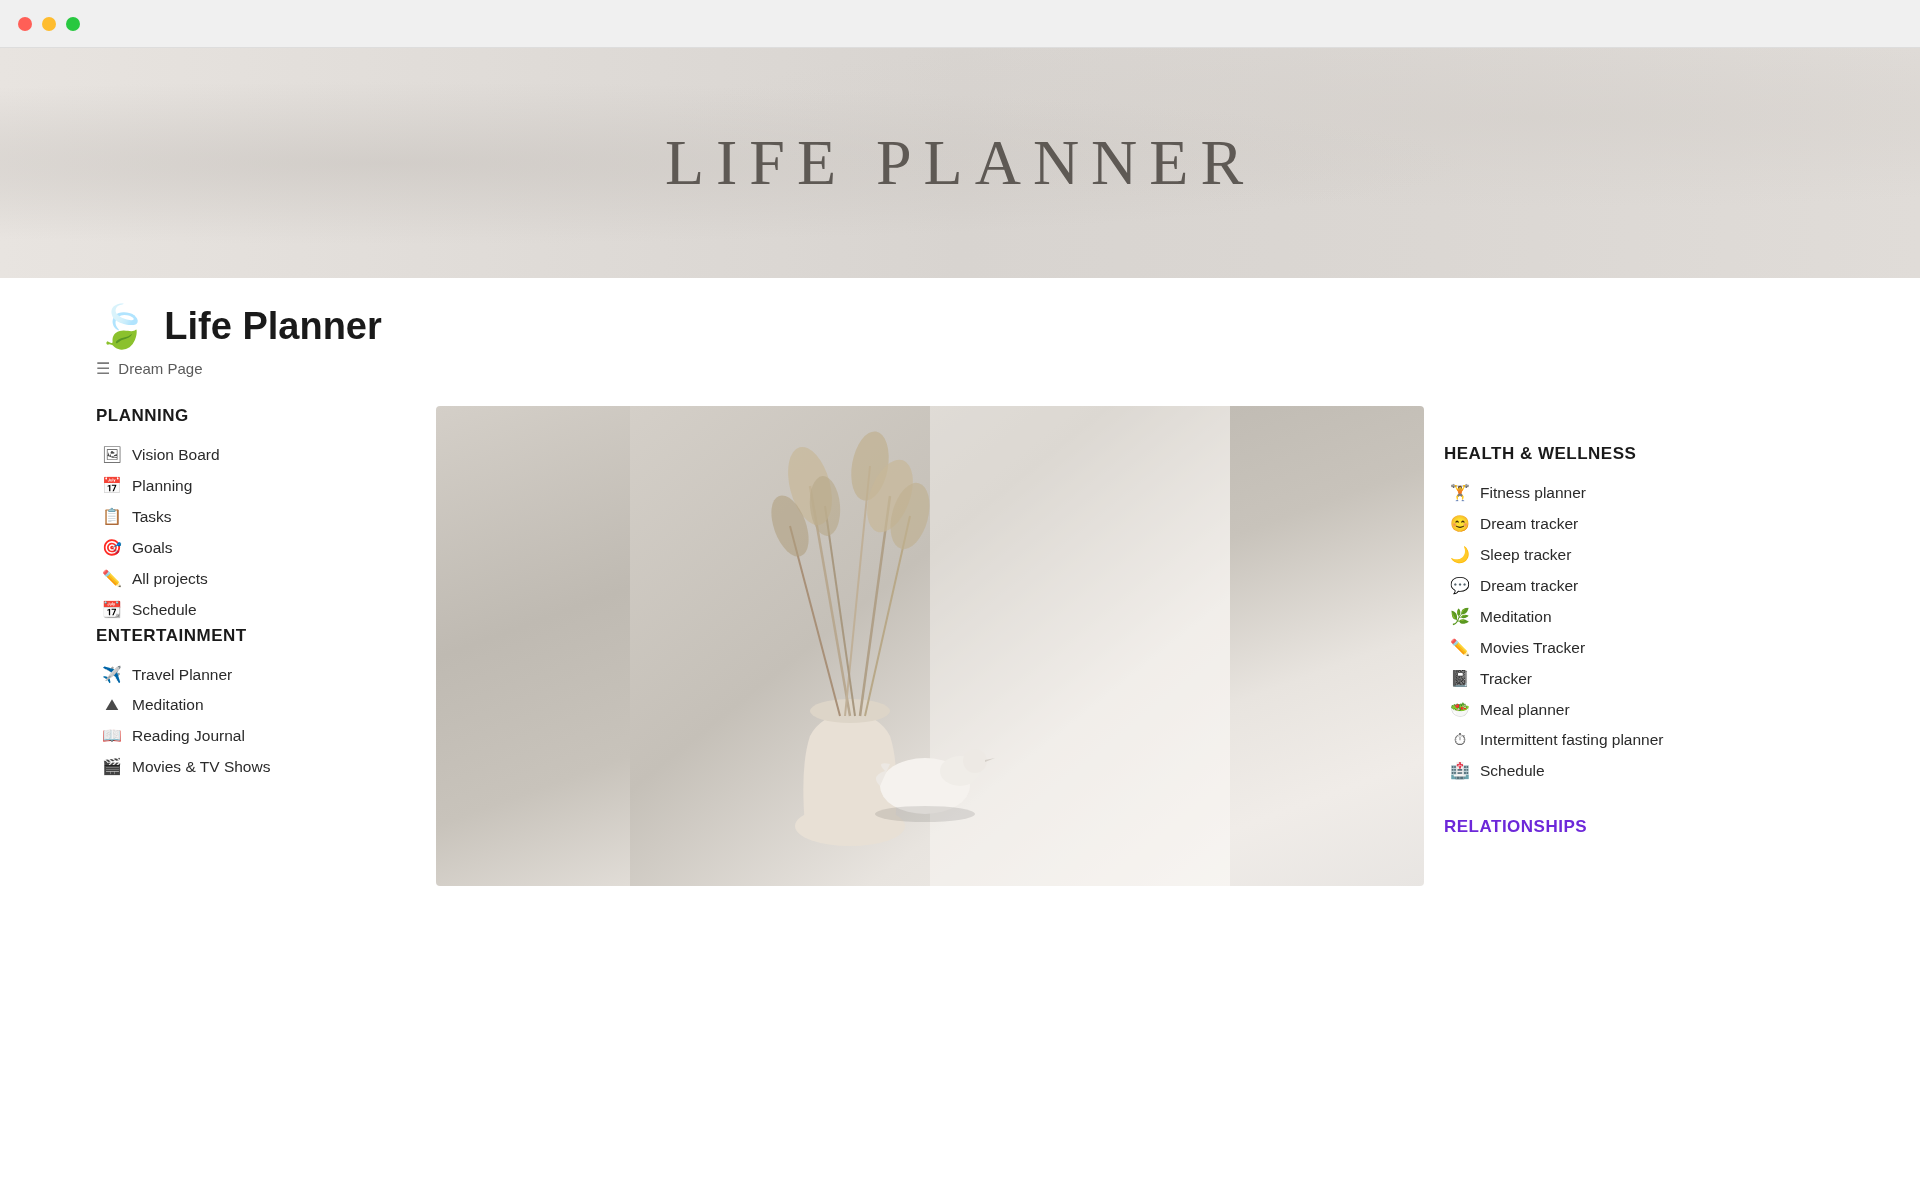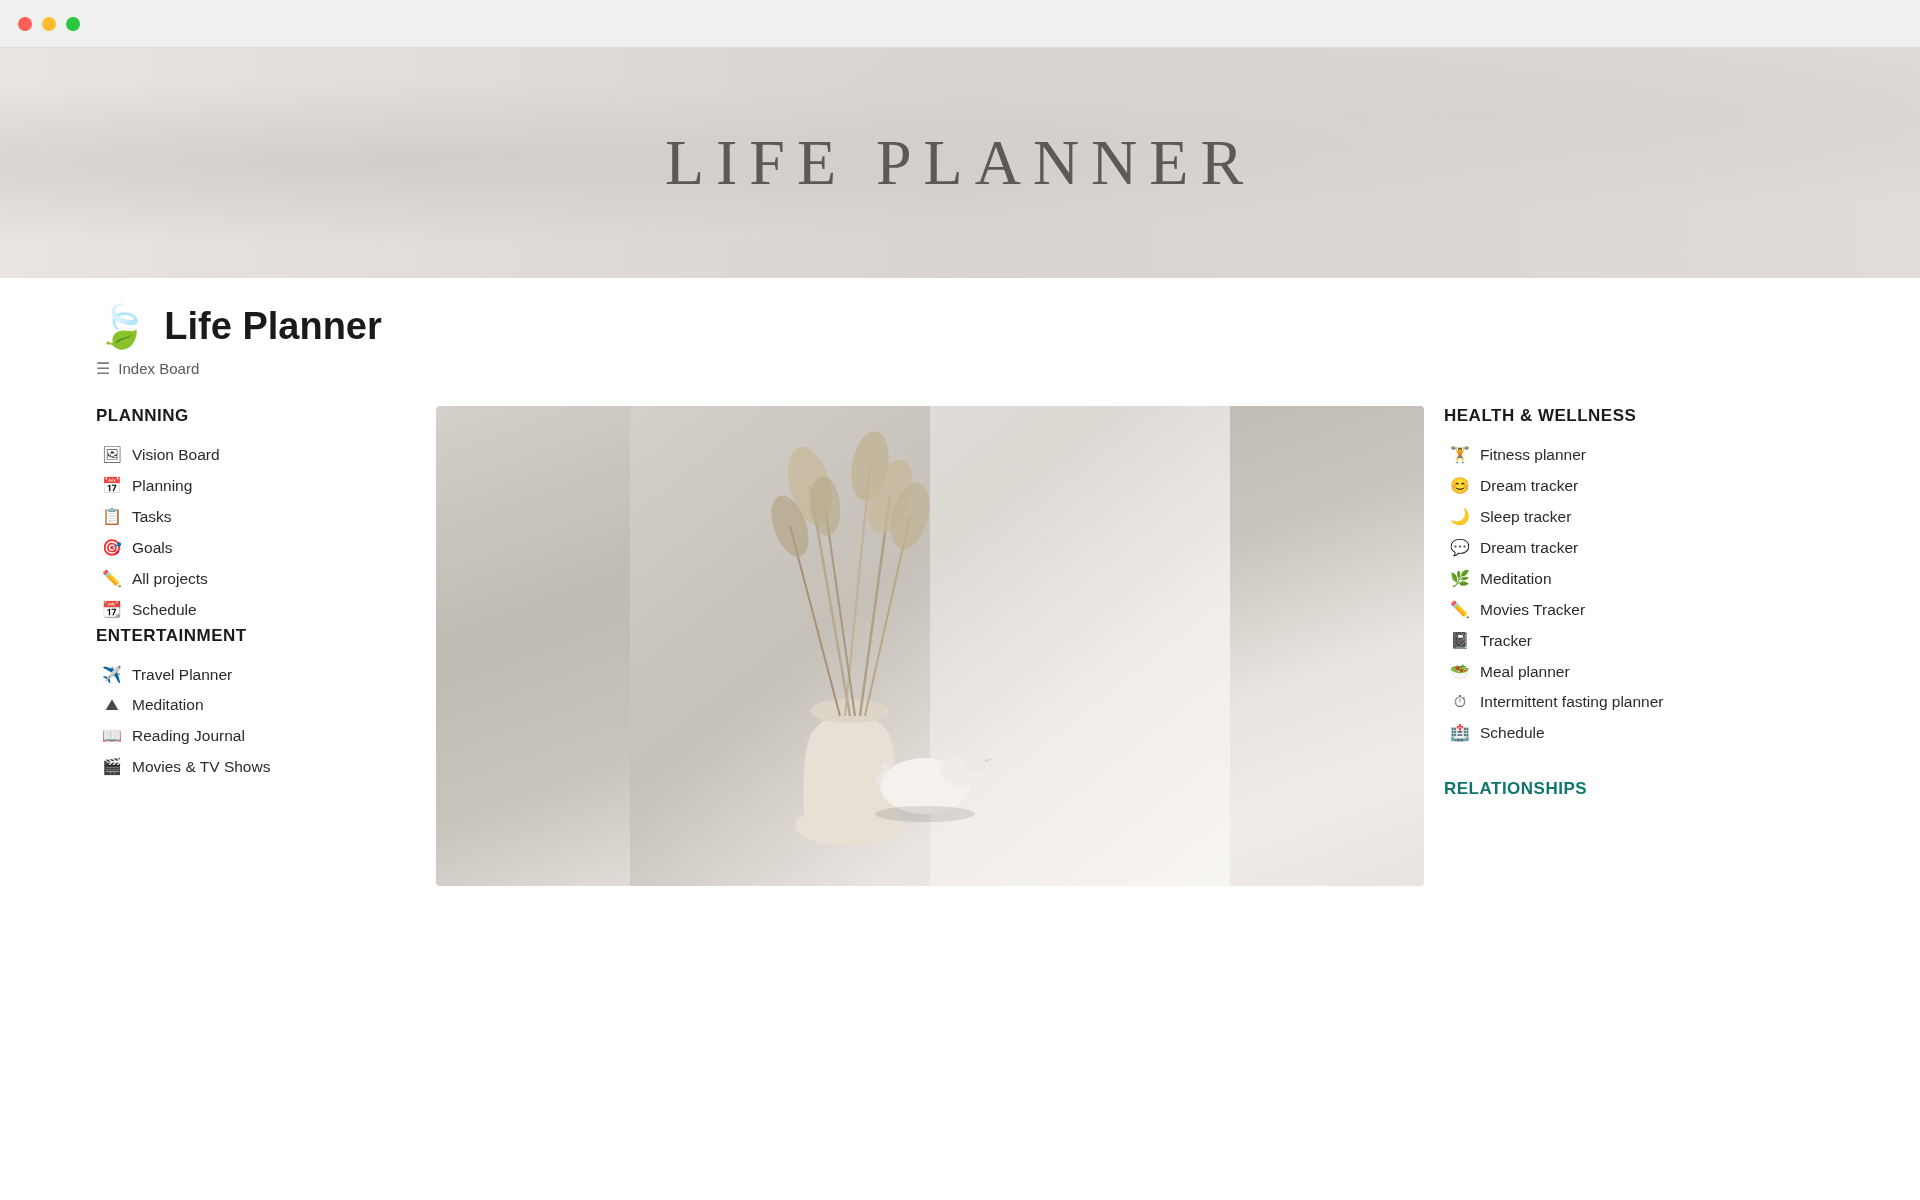--- a/index.html
+++ b/index.html
@@ -136,29 +136,29 @@
       bottom: 20px;
       left: 50%;
       transform: translateX(-50%);
       width: 180px;
       height: 300px;
       background: radial-gradient(ellipse at 50% 100%, #c8b89a 0%, #b0a08a 40%, transparent 70%);
       border-radius: 50% 50% 0 0;
     }
 
     
-    .right-col { padding-top: 0; }
+    .right-col { padding-top: 0; margin-top: 38px; }
 
     .left-col { padding-top: 0; }
 
     
     .relationships-heading {
       font-size: 17px;
       font-weight: 700;
-      color: #0f766e;
+      color: #6d28d9;
       letter-spacing: 0.5px;
       margin-top: 32px;
       margin-bottom: 14px;
     }
   </style>
 </head>
 <body>
 
 <div class="window-chrome">
   <div class="traffic-light tl-red"></div>
@@ -173,21 +173,21 @@
 
 <div class="main-content">
 
   <div class="page-header">
     <span class="page-icon">🍃</span>
     <h2 class="page-title">Life Planner</h2>
   </div>
 
   <a class="index-link">
     <span class="index-icon">☰</span>
-    <span>Index Board</span>
+    <span>Dream Page</span>
   </a>
 
   <div class="three-col">
 
     <div class="left-col">
 
       <div>
         <div class="section-heading">PLANNING</div>
 
         <div class="menu-item">

